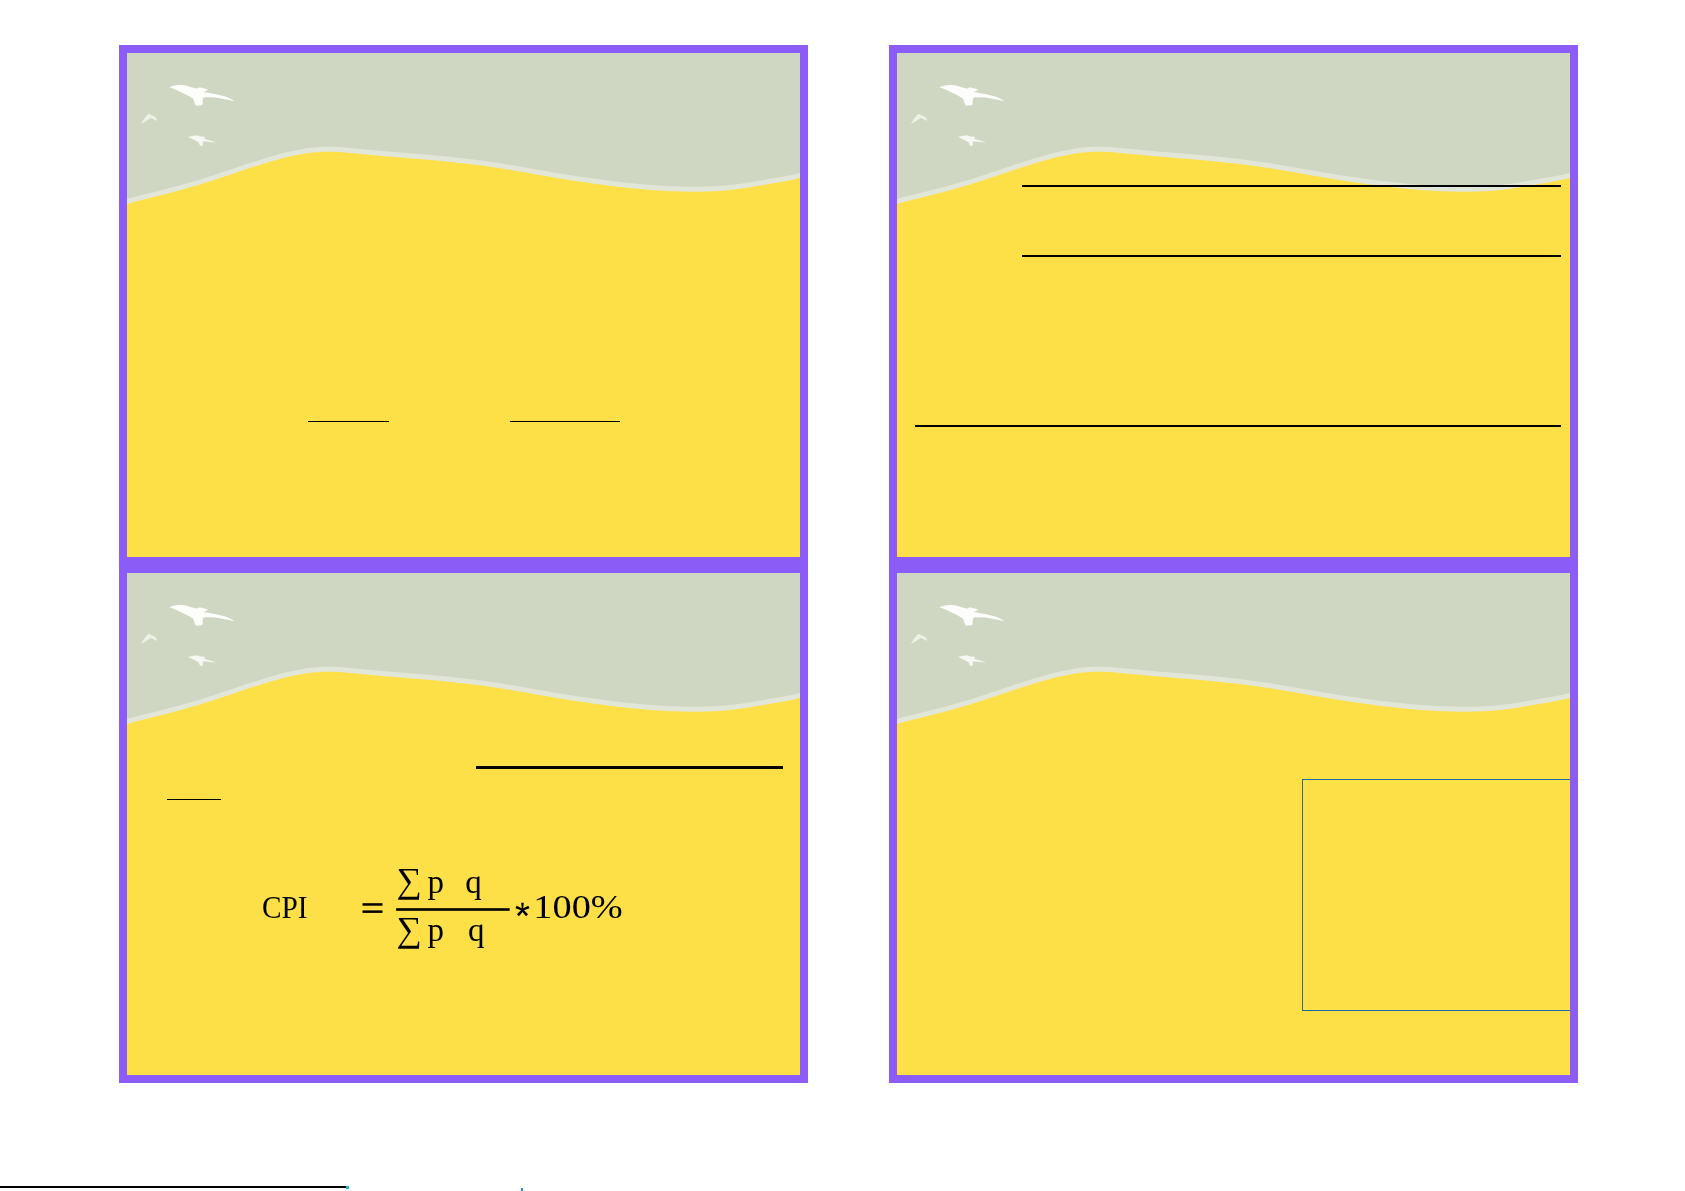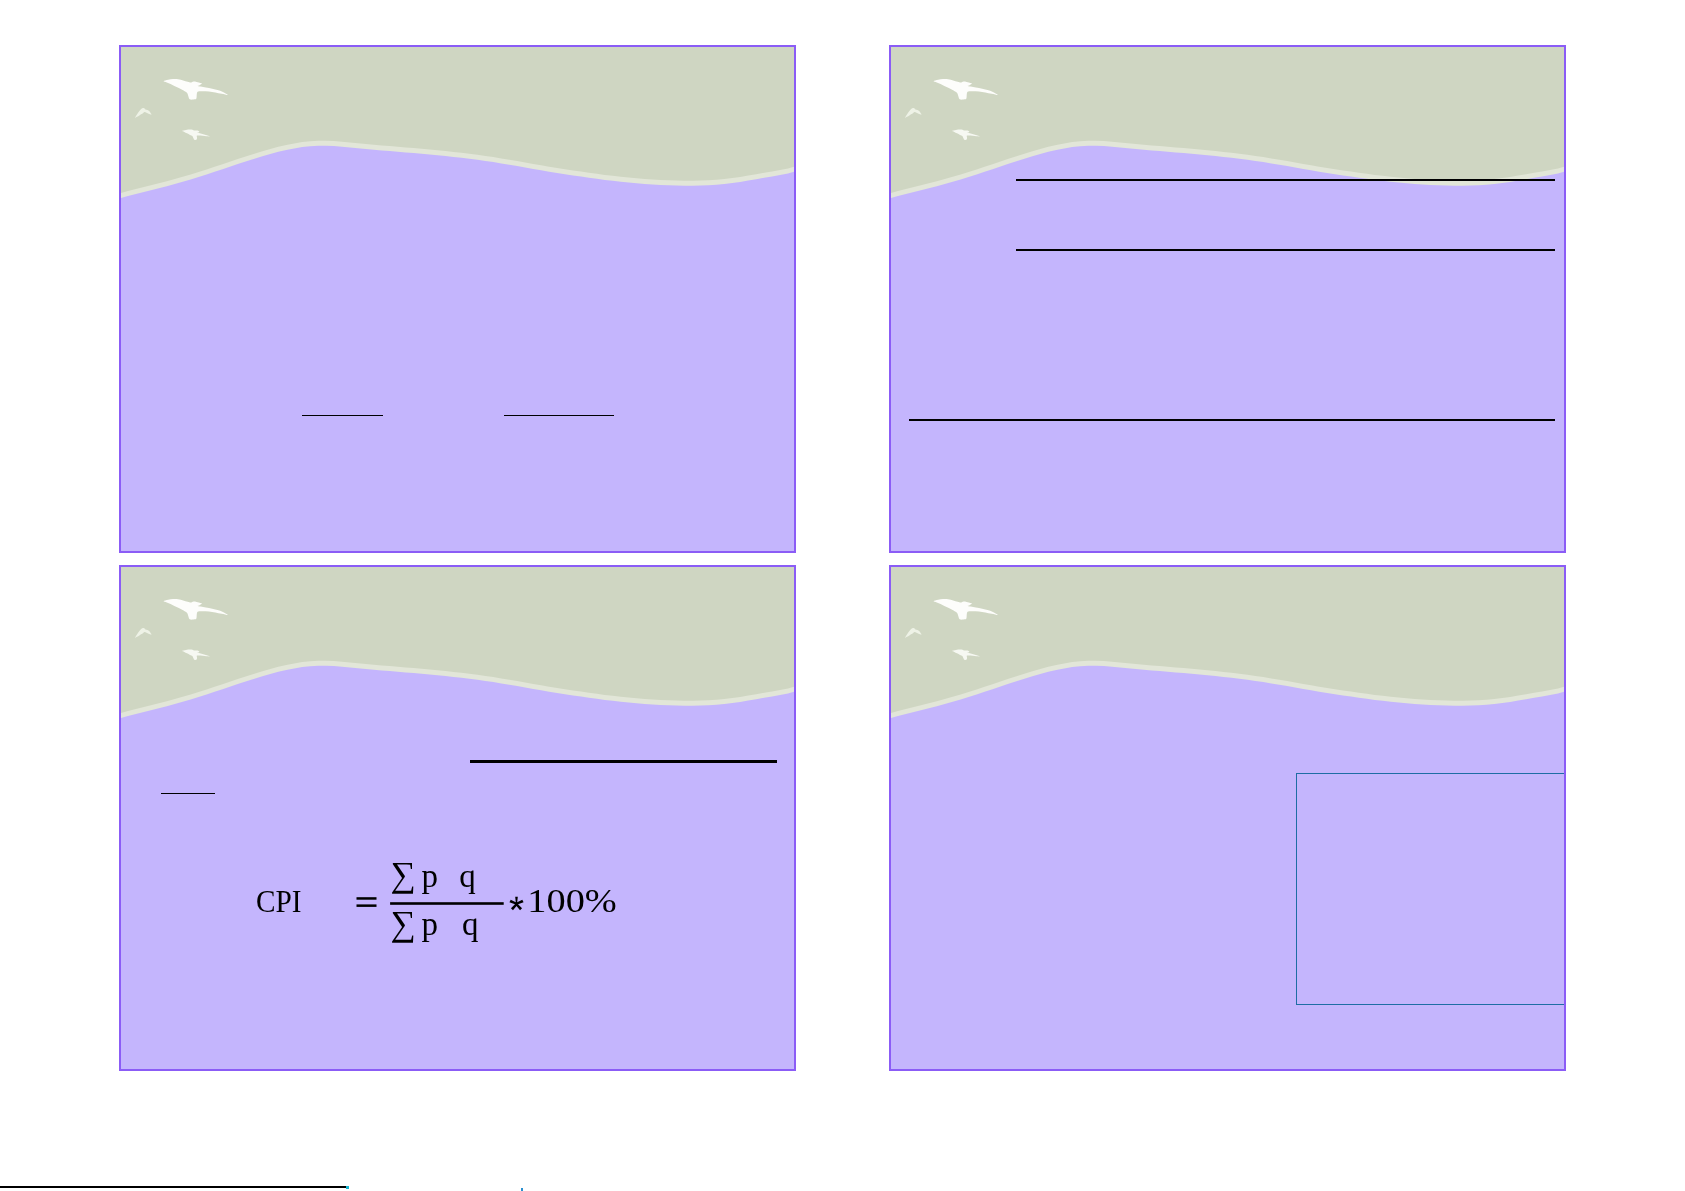--- a/index.html
+++ b/index.html
@@ -1,15 +1,15 @@
 <!DOCTYPE html>
 <html><head><meta charset="utf-8"><style>
 html,body{margin:0;padding:0;background:#fff;width:1685px;height:1191px;overflow:hidden}
 body{font-family:"Liberation Serif",serif;position:relative}
-.slide{position:absolute;width:673px;height:504px;border:2px solid #8b5cf6;background:#c4b5fd;overflow:hidden}
+.slide{position:absolute;width:673px;height:504px;border:8px solid #8b5cf6;background:#fde047;overflow:hidden}
 .ln{position:absolute;background:#000}
 </style></head><body>
 <div class="slide" style="left:118.5px;top:44.5px">
     <svg width="677" height="508" viewBox="0 0 677 508" style="position:absolute;left:0;top:0">
 <g transform="translate(-2,-2)">
 <path d="M677,0 L0,0 L0,153.5 L8.0,151.3 L15.9,149.3 L23.9,147.3 L31.9,145.3 L39.8,143.3 L47.8,141.3 L55.8,139.1 L63.7,136.8 L71.7,134.4 L79.6,131.9 L87.6,129.4 L95.6,126.8 L103.5,124.2 L111.5,121.5 L119.5,118.8 L127.4,116.2 L135.4,113.7 L143.4,111.2 L151.3,108.9 L159.3,106.8 L167.3,105.0 L175.2,103.4 L183.2,102.1 L191.2,101.3 L199.1,100.8 L207.1,100.8 L215.0,101.1 L223.0,101.7 L231.0,102.4 L238.9,103.2 L246.9,104.0 L254.9,104.7 L262.8,105.4 L270.8,106.1 L278.8,106.8 L286.7,107.4 L294.7,108.1 L302.7,108.8 L310.6,109.5 L318.6,110.2 L326.6,111.0 L334.5,111.9 L342.5,112.8 L350.4,113.7 L358.4,114.8 L366.4,115.9 L374.3,117.1 L382.3,118.4 L390.3,119.8 L398.2,121.1 L406.2,122.5 L414.2,123.9 L422.1,125.3 L430.1,126.7 L438.1,128.0 L446.0,129.2 L454.0,130.5 L462.0,131.6 L469.9,132.8 L477.9,133.8 L485.8,134.9 L493.8,135.8 L501.8,136.7 L509.7,137.5 L517.7,138.3 L525.7,138.9 L533.6,139.5 L541.6,139.9 L549.6,140.3 L557.5,140.5 L565.5,140.7 L573.5,140.7 L581.4,140.5 L589.4,140.2 L597.4,139.7 L605.3,139.0 L613.3,138.1 L621.2,136.9 L629.2,135.6 L637.2,134.2 L645.1,132.8 L653.1,131.4 L661.1,130.0 L669.0,128.4 L677.0,126.3 L677,0 Z" fill="#e2e6d8"></path>
 <path d="M677,0 L0,0 L0,148.5 L8.0,146.3 L15.9,144.3 L23.9,142.3 L31.9,140.3 L39.8,138.3 L47.8,136.3 L55.8,134.1 L63.7,131.8 L71.7,129.4 L79.6,126.9 L87.6,124.4 L95.6,121.8 L103.5,119.2 L111.5,116.5 L119.5,113.8 L127.4,111.2 L135.4,108.7 L143.4,106.2 L151.3,103.9 L159.3,101.8 L167.3,100.0 L175.2,98.4 L183.2,97.1 L191.2,96.3 L199.1,95.8 L207.1,95.8 L215.0,96.1 L223.0,96.7 L231.0,97.4 L238.9,98.2 L246.9,99.0 L254.9,99.7 L262.8,100.4 L270.8,101.1 L278.8,101.8 L286.7,102.4 L294.7,103.1 L302.7,103.8 L310.6,104.5 L318.6,105.2 L326.6,106.0 L334.5,106.9 L342.5,107.8 L350.4,108.7 L358.4,109.8 L366.4,110.9 L374.3,112.1 L382.3,113.4 L390.3,114.8 L398.2,116.1 L406.2,117.5 L414.2,118.9 L422.1,120.3 L430.1,121.7 L438.1,123.0 L446.0,124.2 L454.0,125.5 L462.0,126.6 L469.9,127.8 L477.9,128.8 L485.8,129.9 L493.8,130.8 L501.8,131.7 L509.7,132.5 L517.7,133.3 L525.7,133.9 L533.6,134.5 L541.6,134.9 L549.6,135.3 L557.5,135.5 L565.5,135.7 L573.5,135.7 L581.4,135.5 L589.4,135.2 L597.4,134.7 L605.3,134.0 L613.3,133.1 L621.2,131.9 L629.2,130.6 L637.2,129.2 L645.1,127.8 L653.1,126.4 L661.1,125.0 L669.0,123.4 L677.0,121.3 L677,0 Z" fill="#cfd6c2"></path>
 <path d="M44.6,36.3 C44.8,35.8 47.5,35.2 49.1,34.8 C50.7,34.4 52.4,34.2 54.1,34.1 C55.8,34.0 57.5,34.1 59.2,34.3 C60.9,34.5 62.6,35.0 64.2,35.4 C65.8,35.8 67.3,36.3 68.6,36.7 C69.9,37.1 70.9,37.6 71.8,37.6 C72.7,37.6 72.9,36.9 73.7,36.8 C74.5,36.6 75.7,36.5 76.8,36.7 C77.9,36.9 79.6,37.5 80.6,37.8 C81.6,38.1 82.8,38.2 82.8,38.6 C82.8,39.0 81.3,39.9 80.6,40.3 C79.9,40.7 78.5,40.7 78.7,40.9 C78.9,41.1 80.4,41.3 81.8,41.6 C83.2,41.9 85.0,42.1 86.9,42.5 C88.8,42.9 91.1,43.3 93.2,43.8 C95.3,44.3 97.4,44.6 99.5,45.3 C101.6,46.0 104.2,47.1 105.8,47.9 C107.4,48.7 109.4,50.0 108.9,50.1 C108.4,50.2 104.7,49.2 102.6,48.8 C100.5,48.4 98.4,47.9 96.3,47.5 C94.2,47.1 92.1,46.8 90.0,46.6 C87.9,46.4 85.5,46.3 83.7,46.3 C81.9,46.3 80.2,46.2 79.3,46.4 C78.4,46.6 78.4,46.8 78.1,47.5 C77.8,48.2 77.8,49.4 77.7,50.4 C77.6,51.4 77.7,52.6 77.4,53.2 C77.2,53.9 77.1,54.1 76.2,54.3 C75.3,54.5 72.8,54.7 71.8,54.6 C70.8,54.5 70.6,54.4 70.2,53.8 C69.8,53.1 69.5,51.5 69.2,50.7 C68.9,49.9 68.9,49.4 68.6,48.8 C68.3,48.2 68.2,47.8 67.4,47.2 C66.6,46.6 64.9,45.7 63.6,45.0 C62.3,44.3 61.2,43.8 59.8,43.1 C58.4,42.4 56.8,41.6 55.4,40.9 C54.0,40.2 52.9,39.6 51.6,39.0 C50.3,38.4 49.0,38.0 47.8,37.5 C46.6,37.0 44.4,36.8 44.6,36.3 Z" fill="#fdfdfb"></path>
 <path d="M63.0,85.8 C63.3,85.5 65.7,85.1 67.0,84.9 C68.3,84.7 69.9,84.6 71.0,84.6 C72.1,84.6 72.8,84.6 73.5,84.8 C74.2,85.0 74.6,85.5 75.2,85.6 C75.8,85.7 76.4,85.4 77.0,85.4 C77.6,85.4 78.0,85.4 78.6,85.6 C79.1,85.8 80.2,86.4 80.3,86.7 C80.3,87.0 79.4,87.2 78.9,87.4 C78.5,87.6 77.4,87.5 77.6,87.6 C77.8,87.7 79.0,87.9 80.0,88.1 C81.0,88.3 82.4,88.7 83.5,89.0 C84.6,89.3 85.6,89.6 86.8,90.0 C88.0,90.4 90.6,91.1 90.7,91.3 C90.8,91.5 88.7,91.3 87.5,91.2 C86.3,91.1 84.8,90.9 83.5,90.8 C82.2,90.7 81.0,90.6 80.0,90.6 C79.0,90.6 78.1,90.4 77.8,90.7 C77.5,91.0 78.0,91.8 78.0,92.4 C78.0,93.1 78.0,94.2 77.6,94.6 C77.2,95.0 76.0,95.1 75.4,94.8 C74.8,94.5 74.5,93.4 74.2,92.8 C73.9,92.2 73.9,91.4 73.4,90.9 C72.9,90.4 71.9,90.3 71.0,89.9 C70.1,89.5 69.0,88.8 68.0,88.3 C67.0,87.8 66.1,87.3 65.3,86.9 C64.5,86.5 62.7,86.1 63.0,85.8 Z" fill="#f6f8f2"></path>
 <path d="M15.8,72.9 C18,69 20.3,65.7 21.9,64.2 C22.7,63.4 23.8,62.9 24.6,63.0 C25.3,63.2 26.0,63.8 26.4,64.5 C27.7,64.7 29.3,65.3 30.2,66.0 C31.3,67.1 32.2,68.7 32.5,69.7 C31.0,69.1 29.2,68.5 28.0,67.9 C27.0,67.4 26.1,67.0 25.2,66.9 C24.3,68.0 23.1,68.9 22.0,69.3 C20.5,70.4 18.1,72.0 15.8,72.9 Z" fill="#eef2e6"></path>

